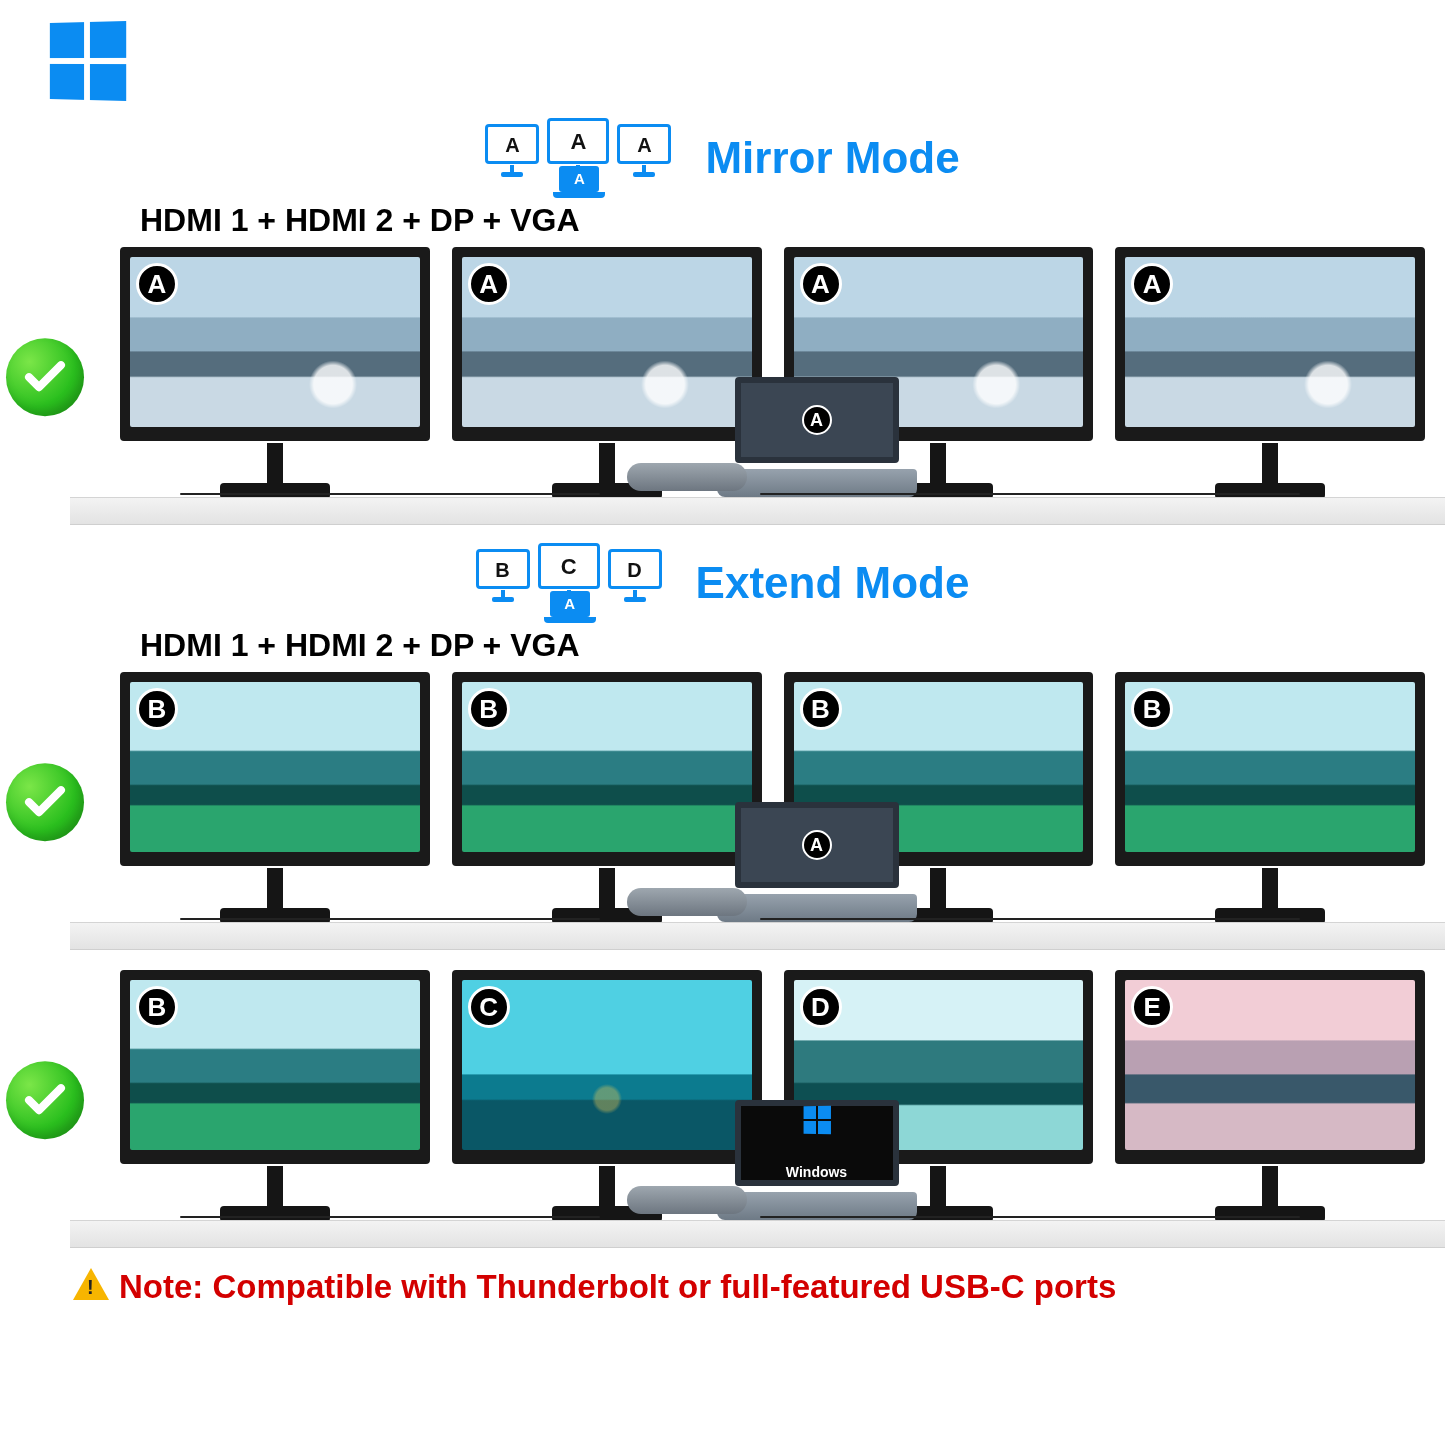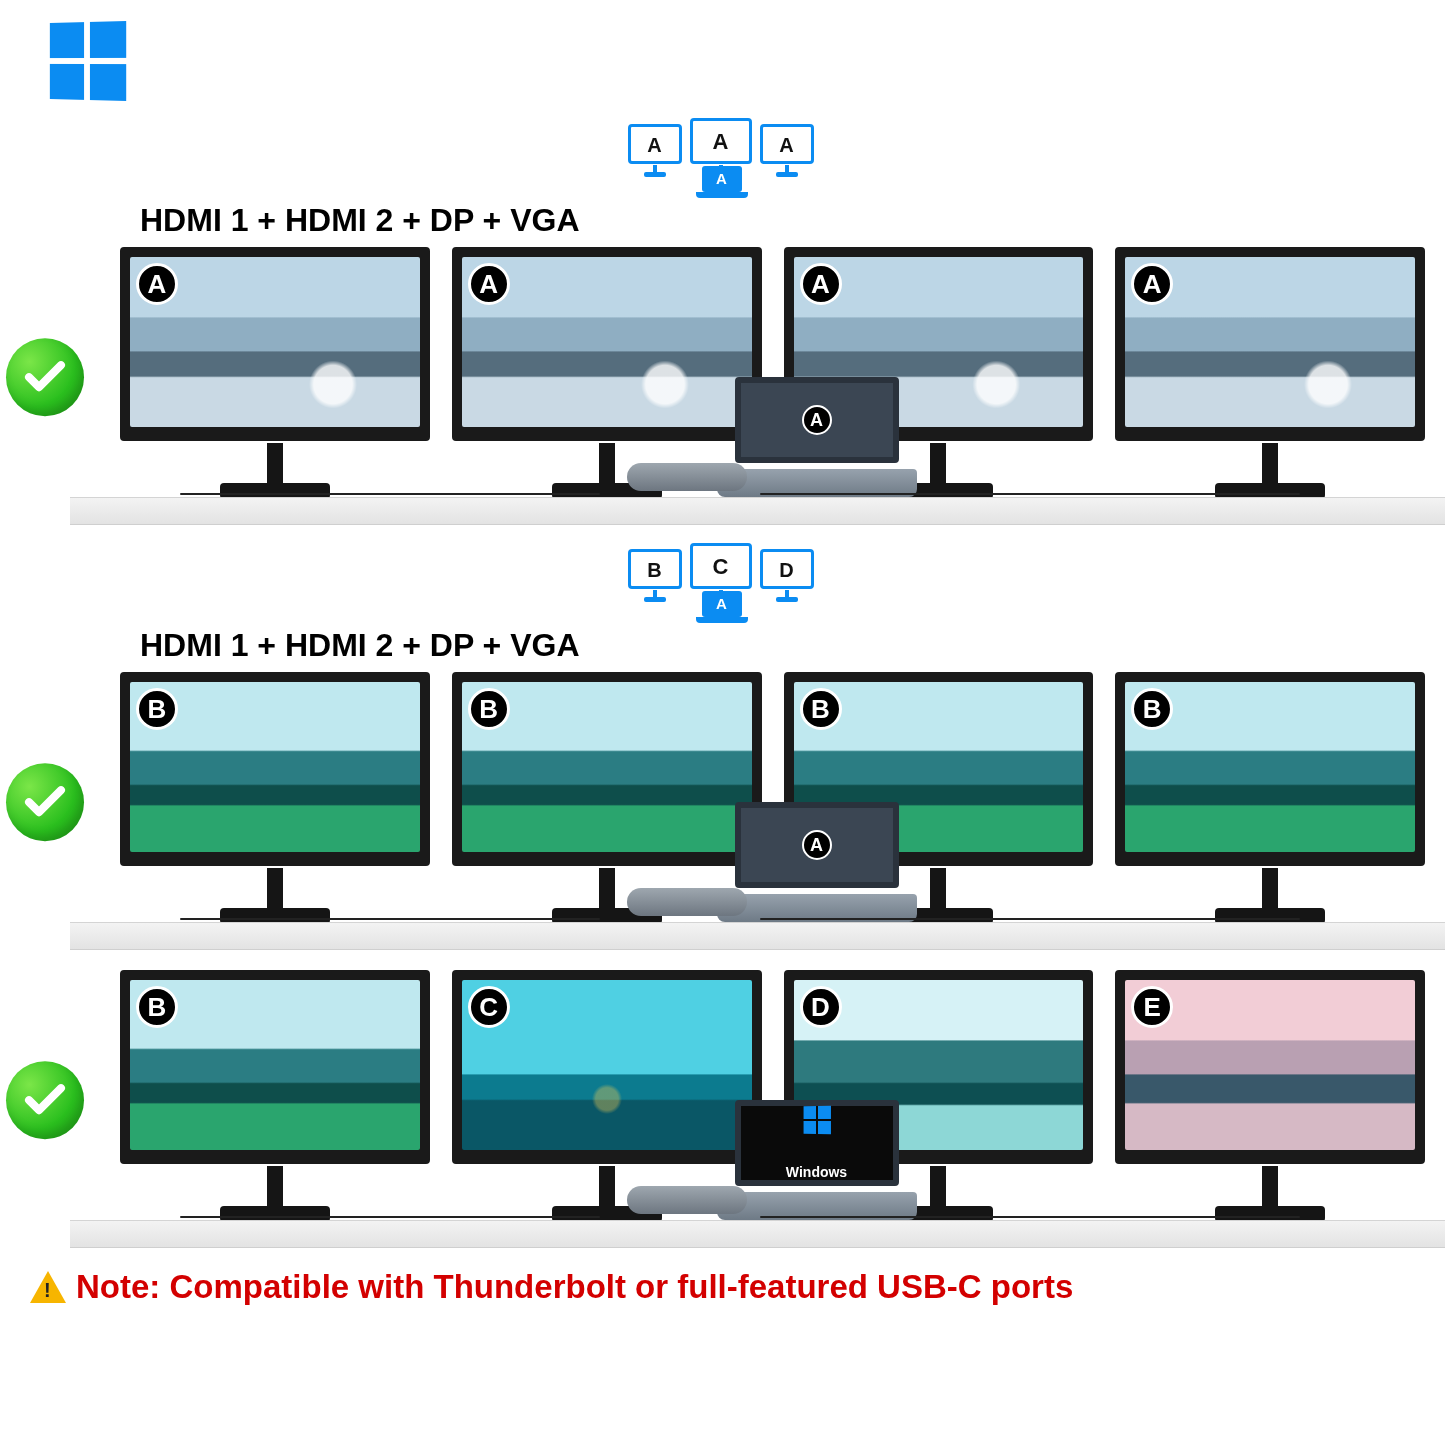--- a/index.html
+++ b/index.html
@@ -265,23 +265,23 @@
     background:linear-gradient(#9ea7af,#6d7680);
     border-radius:14px;
   }
 
   
   .cable{position:absolute;bottom:30px;height:2px;background:#222;border-radius:2px;}
 
   
   .note-row{
     display:flex;
-    align-items:center;
     gap:10px;
     padding: 20px 30px 0 30px;
+    margin-left: 43px;
   }
   .warn{
     width:0;height:0;
     border-left:18px solid transparent;
     border-right:18px solid transparent;
     border-bottom:32px solid #f7b500;
     position:relative;
   }
   .warn::after{
     content:"!";
@@ -322,20 +322,21 @@
       <div class="stick"></div><div class="base"></div>
     </div>
     <div class="mini-mon" style="left:132px;top:6px;width:54px;height:40px;font-size:20px;line-height:36px;">
       <span>A</span>
       <div class="stick"></div><div class="base"></div>
     </div>
     <div class="mini-lap" style="left:74px;top:48px;width:40px;height:26px;font-size:15px;line-height:26px;">
       <span>A</span>
     </div>
   </div>
+  <div class="mode-label">Mirror Mode</div>
 </div>
 
 <div class="section">
   <div class="ports-line">HDMI 1 + HDMI 2 + DP + VGA</div>
   <div class="shelf">
     <div class="check">
       <svg viewBox="0 0 24 24">
           <path fill="none" stroke="#fff" stroke-width="4" stroke-linecap="round" stroke-linejoin="round" d="M4 12l5 5L20 6"></path>
         </svg>
     </div>
@@ -386,20 +387,21 @@
       <div class="stick"></div><div class="base"></div>
     </div>
     <div class="mini-mon" style="left:132px;top:6px;width:54px;height:40px;font-size:20px;line-height:36px;">
       <span>D</span>
       <div class="stick"></div><div class="base"></div>
     </div>
     <div class="mini-lap" style="left:74px;top:48px;width:40px;height:26px;font-size:15px;line-height:26px;">
       <span>A</span>
     </div>
   </div>
+  <div class="mode-label">Extend Mode</div>
 </div>
 
 <div class="section">
   <div class="ports-line">HDMI 1 + HDMI 2 + DP + VGA</div>
   <div class="shelf">
     <div class="check">
       <svg viewBox="0 0 24 24">
           <path fill="none" stroke="#fff" stroke-width="4" stroke-linecap="round" stroke-linejoin="round" d="M4 12l5 5L20 6"></path>
         </svg>
     </div>

